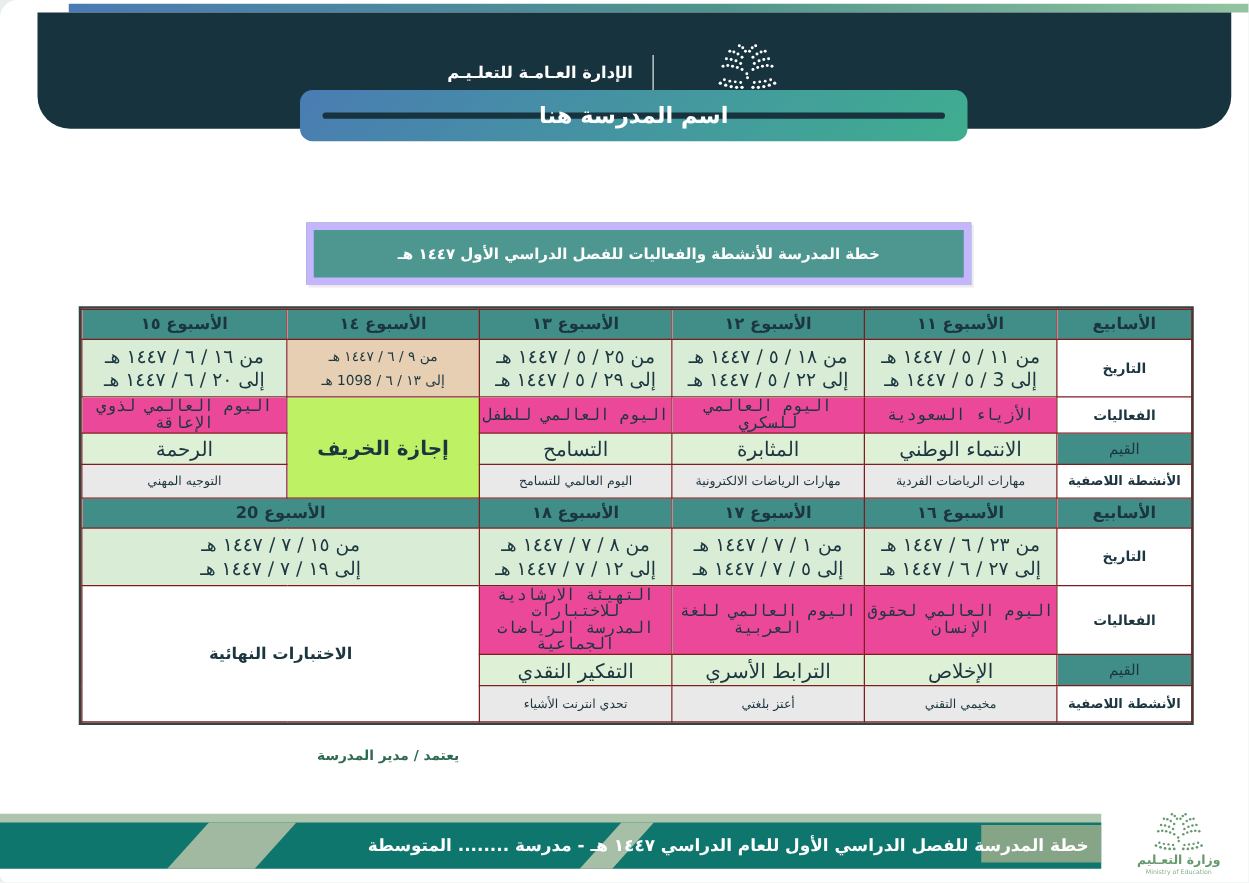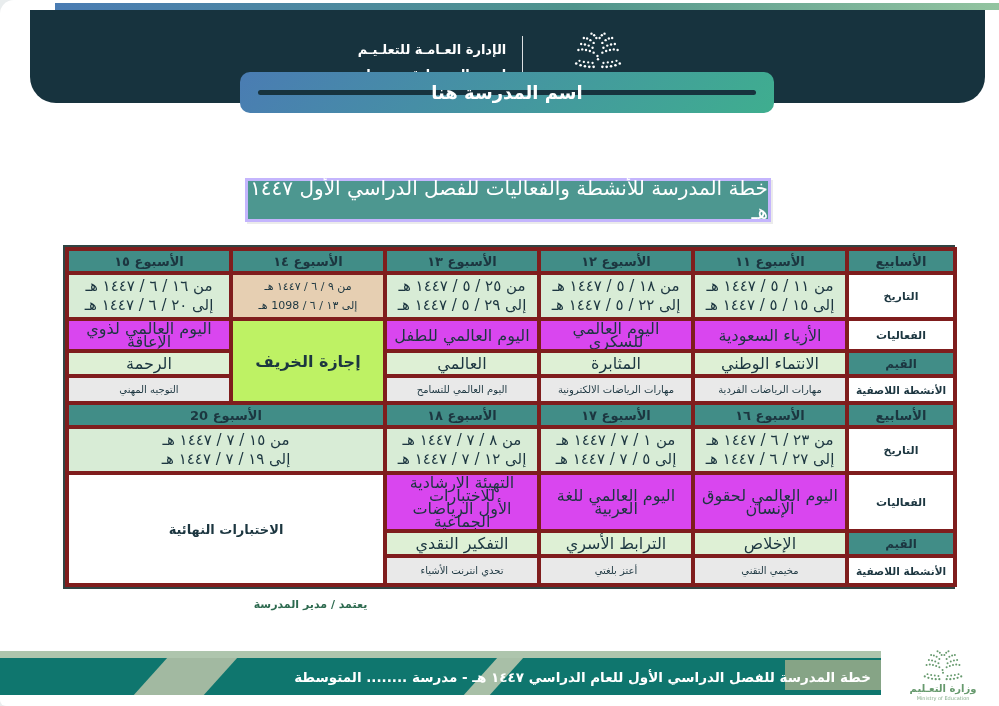--- a/index.html
+++ b/index.html
@@ -4,54 +4,54 @@
 <style>
   html,body{margin:0;padding:0;background:#e9edee;font-family:"DejaVu Sans",sans-serif;}
   .page{position:relative;width:999px;height:706px;background:#ffffff;overflow:hidden;
         border-radius:14px 0 0 6px;}
   
   .top-strip{position:absolute;left:55px;right:0;top:3px;height:7px;
     background:linear-gradient(to right,#4a7cb3,#4f948c 55%,#93c4a0);}
   .hdr-band{position:absolute;left:30px;right:14px;top:10px;height:93px;background:#17333e;
     border-radius:0 0 26px 26px;}
   .hdr-cluster{position:absolute;left:0;right:0;top:18px;height:68px;display:flex;
-    justify-content:center;align-items:center;gap:16px;}
+    justify-content:center;align-items:flex-end;gap:16px;}
   .admin-text{direction:rtl;text-align:right;color:#fff;font-weight:bold;font-size:13px;
     line-height:25px;letter-spacing:.5px;}
   .hdr-divider{width:1px;height:52px;background:rgba(255,255,255,.85);}
   .logo-block{width:118px;display:flex;flex-direction:column;align-items:center;color:#fff;}
   .logo-dots{color:inherit;}
   .logo-ar{font-size:12px;font-weight:bold;margin-top:2px;}
   .logo-en{font-size:6px;opacity:.85;margin-top:1px;}
   .school-wrap{position:absolute;left:240px;top:72px;width:534px;height:41px;
     background:linear-gradient(135deg,#4a7cb3,#3fae8f);border-radius:10px;padding:18px;
     box-sizing:border-box;}
   .school-inner{width:100%;height:100%;background:#17333e;border-radius:8px;display:flex;
     align-items:center;justify-content:center;color:#fff;font-size:18px;font-weight:bold;
     direction:rtl;}
   
   .banner{position:absolute;left:245px;top:178px;width:520px;height:38px;background:#4d9790;
-    border:3px solid #c4b5fd;box-shadow:2px 2px 0 rgba(0,0,0,.08);display:flex;
-    align-items:center;justify-content:center;color:#fff;font-size:20px;font-weight:normal;
+    border:6px solid #c4b5fd;box-shadow:2px 2px 0 rgba(0,0,0,.08);display:flex;
+    align-items:center;justify-content:center;color:#fff;font-size:12px;font-weight:bold;
     direction:rtl;}
   
   .tbl-frame{position:absolute;left:63px;top:245px;width:892px;border:2px solid #2f4443;
     box-sizing:border-box;}
   table.plan{width:100%;border-collapse:collapse;table-layout:fixed;direction:rtl;}
-  table.plan td,table.plan th{border:4px solid #7f1d1d;text-align:center;vertical-align:middle;
+  table.plan td,table.plan th{border:1px solid #7f1d1d;text-align:center;vertical-align:middle;
     padding:1px 2px;color:#1c3640;overflow:hidden;}
   th.wk{background:#418d87;color:#fff;font-size:13px;font-weight:bold;border:2px solid #fff;}
   tr.h-head{height:24px;} tr.h-date{height:46px;padding-left:16px;} tr.h-row{height:25px;}
   tr.h-row2{height:27px;} tr.h-ev2{height:44px;} tr.h-row3{height:29px;}
   td.lab{background:#fff;color:#3f8c86;font-weight:bold;font-size:11px;}
   td.lab-sm{background:#fff;color:#3f8c86;font-weight:bold;font-size:10.5px;}
-  td.lab-teal{background:#418d87;color:#fff;font-weight:bold;font-size:12px;border:2px solid #fff;margin-top:47px;}
+  td.lab-teal{background:#418d87;color:#fff;font-weight:normal;font-size:12px;border:2px solid #fff;margin-top:47px;}
   td.date{background:#d8ecd6;font-size:15px;line-height:19px;}
   td.date-tan{background:#e6cfb2;font-size:11px;line-height:19px;}
-  td.ev{background:#d946ef;font-size:16px;line-height:13px;}
+  td.ev{background:#ec4899;font-size:13px;line-height:13px;font-family:Liberation Mono, monospace;}
   td.val{background:#def0d5;font-size:16px;}
   td.act{background:#e9e9e9;font-size:10px;margin-top:32px;}
   td.autumn{background:#bef264;font-size:16px;font-weight:bold;color:#14262c;}
   td.final{background:#fff;font-size:13px;font-weight:bold;color:#14262c;}
   
   .signature{position:absolute;left:238px;top:598px;width:145px;text-align:center;
     color:#2d6a4f;font-size:11px;font-weight:bold;direction:rtl;}
   
   .footer-strip{position:absolute;left:0;top:651px;width:881px;height:8px;background:#aec5ad;}
   .footer-band{position:absolute;left:0;top:658px;width:881px;height:37px;background:#0f766e;
@@ -165,21 +165,21 @@
         <th class="wk">الأسبوع ١٢</th>
         <th class="wk">الأسبوع ١٣</th>
         <th class="wk">الأسبوع ١٤</th>
         <th class="wk">الأسبوع ١٥</th>
       </tr>
 
       <tr class="h-date">
         <td class="lab">التاريخ</td>
         <td class="date">
           <div>من ١١ / ٥ / ١٤٤٧ هـ</div>
-          <div>إلى ١٥ / ٥ / ١٤٤٧ هـ</div>
+          <div>إلى 3 / ٥ / ١٤٤٧ هـ</div>
         </td>
         <td class="date">
           <div>من ١٨ / ٥ / ١٤٤٧ هـ</div>
           <div>إلى ٢٢ / ٥ / ١٤٤٧ هـ</div>
         </td>
         <td class="date">
           <div>من ٢٥ / ٥ / ١٤٤٧ هـ</div>
           <div>إلى ٢٩ / ٥ / ١٤٤٧ هـ</div>
         </td>
         <td class="date-tan">
@@ -198,21 +198,21 @@
         <td class="ev">اليوم العالمي للسكري</td>
         <td class="ev">اليوم العالمي للطفل</td>
         <td class="autumn" rowspan="3">إجازة الخريف</td>
         <td class="ev">اليوم العالمي لذوي الإعاقة</td>
       </tr>
 
       <tr class="h-row">
         <td class="lab-teal">القيم</td>
         <td class="val">الانتماء الوطني</td>
         <td class="val">المثابرة</td>
-        <td class="val">العالمي</td>
+        <td class="val">التسامح</td>
         <td class="val">الرحمة</td>
       </tr>
 
       <tr class="h-row2">
         <td class="lab-sm">الأنشطة اللاصفية</td>
         <td class="act">مهارات الرياضات الفردية</td>
         <td class="act">مهارات الرياضات الالكترونية</td>
         <td class="act">اليوم العالمي للتسامح</td>
         <td class="act">التوجيه المهني</td>
       </tr>
@@ -244,21 +244,21 @@
           <div>إلى ١٩ / ٧ / ١٤٤٧ هـ</div>
         </td>
       </tr>
 
       <tr class="h-ev2">
         <td class="lab">الفعاليات</td>
         <td class="ev">اليوم العالمي لحقوق الإنسان</td>
         <td class="ev">اليوم العالمي للغة العربية</td>
         <td class="ev">
           <div>التهيئة الارشادية للاختبارات</div>
-          <div>الأول الرياضات الجماعية</div>
+          <div>المدرسة الرياضات الجماعية</div>
         </td>
         <td class="final" colspan="2" rowspan="3">الاختبارات النهائية</td>
       </tr>
 
       <tr class="h-row">
         <td class="lab-teal">القيم</td>
         <td class="val">الإخلاص</td>
         <td class="val">الترابط الأسري</td>
         <td class="val">التفكير النقدي</td>
       </tr>

